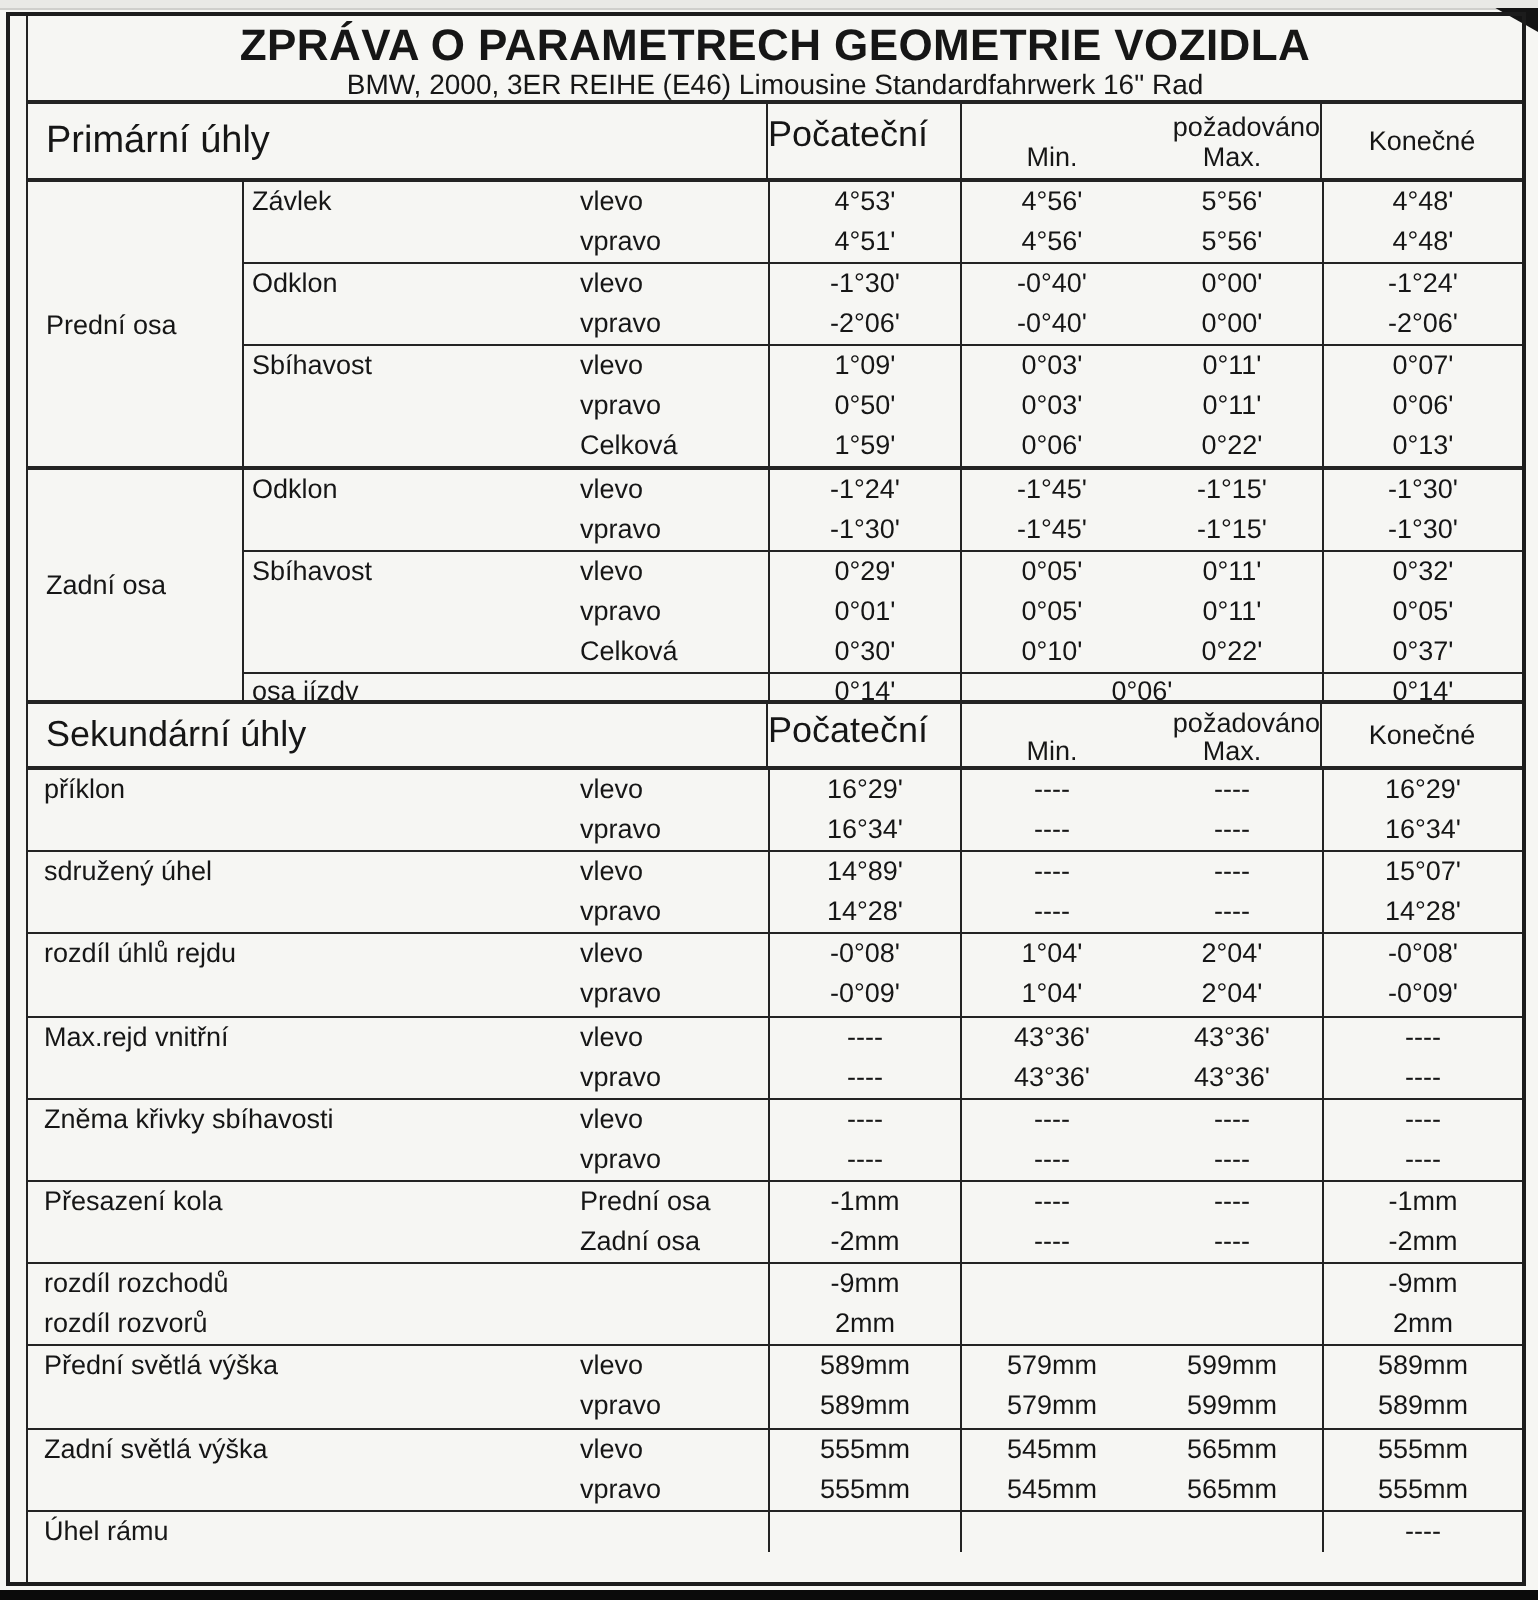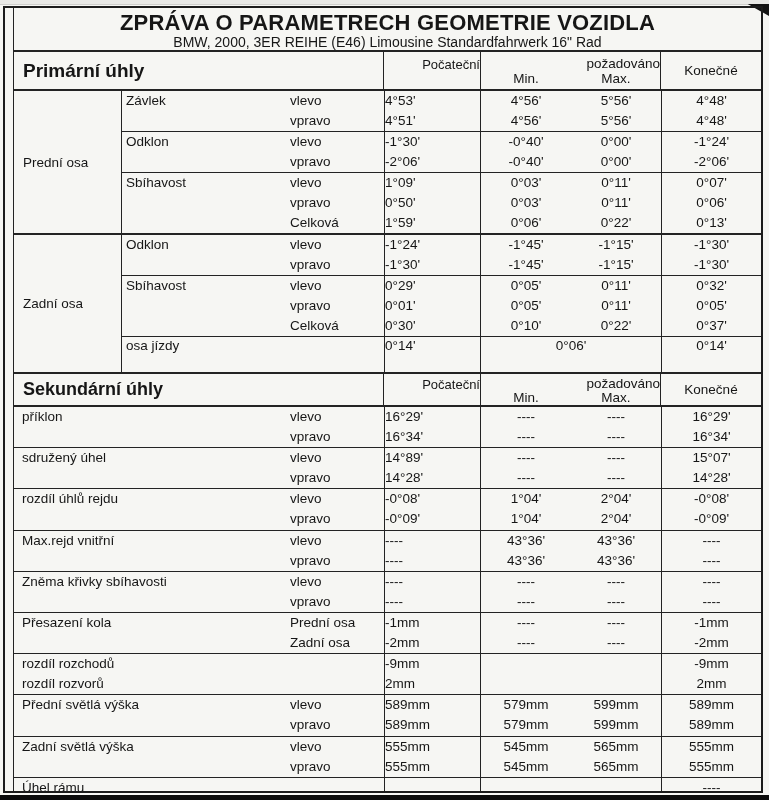--- a/index.html
+++ b/index.html
@@ -23,52 +23,52 @@
   .titleblock{height:42px;text-align:center;overflow:hidden}
   .doc-title{font-size:22px;font-weight:bold;letter-spacing:.2px;padding-top:3px;line-height:24px}
   .doc-subtitle{font-size:14px;line-height:15px}
 
   
   .sec-header{display:grid;grid-template-columns:370px 97px 180px 1fr;
     border-top:2.4px solid var(--ln);border-bottom:2.4px solid var(--ln)}
   .sec-header.ph{height:41px}
   .sec-header.sh{height:35px}
   .h-title{border-right:1.6px solid var(--ln);display:flex;align-items:center;
-    padding-left:9px;font-weight:bold}
+    padding-left:9px;font-weight:normal}
   .ph .h-title{font-size:19px}
   .sh .h-title{font-size:18px}
-  .h-poc{border-right:1.6px solid var(--ln);text-align:right;font-size:13px;padding-top:5px}
+  .h-poc{border-right:1.6px solid var(--ln);text-align:left;font-size:18px;padding-top:5px}
   .sh .h-poc{padding-top:3px}
   .h-req{border-right:1.6px solid var(--ln);font-size:13.5px}
   .req-top{text-align:right;line-height:17px;padding-top:3px}
   .sh .req-top{line-height:15px;padding-top:2px}
   .req-bottom{display:grid;grid-template-columns:90px 90px;line-height:14px}
   .req-bottom span{text-align:center}
   .h-kon{display:flex;align-items:center;justify-content:center;font-size:13.5px}
 
   
   .cell{overflow:hidden;white-space:nowrap;font-size:13.5px}
-  .c-poc{border-left:1.6px solid var(--ln);border-right:1.6px solid var(--ln);text-align:left}
+  .c-poc{border-left:1.6px solid var(--ln);border-right:1.6px solid var(--ln);text-align:center}
   .c-min,.c-max{text-align:center}
   .c-kon{border-left:1.6px solid var(--ln);text-align:center}
   .c-req{text-align:center}
 
   
   .axle{display:flex}
   .axle + .axle{border-top:2.4px solid var(--ln)}
   .group-cell{flex:0 0 108px;border-right:1.6px solid var(--ln);display:flex;
     align-items:center;padding-left:9px;font-size:13.5px}
   .axle-right{flex:1}
   .pblock + .pblock{border-top:1.4px solid var(--ln)}
   .prow{display:grid;grid-template-columns:166px 96px 97px 90px 90px 1fr;
     height:20px;line-height:20px}
   .c-param{padding-left:4px}
   .c-side{padding-left:2px}
   .pfooter{display:grid;grid-template-columns:262px 97px 180px 1fr;
-    height:36px;line-height:18.5px;border-top:1.4px solid var(--ln)}
+    height:14px;line-height:18.5px;border-top:1.4px solid var(--ln)}
   .c-flabel{padding-left:4px}
 
   
   .sgroup + .sgroup{border-top:1.8px solid var(--ln)}
   .srow{display:grid;grid-template-columns:274px 96px 97px 90px 90px 1fr;
     height:20.1px;line-height:20.1px}
   .c-label{padding-left:8px}
 </style>
 </head>
 <body>

